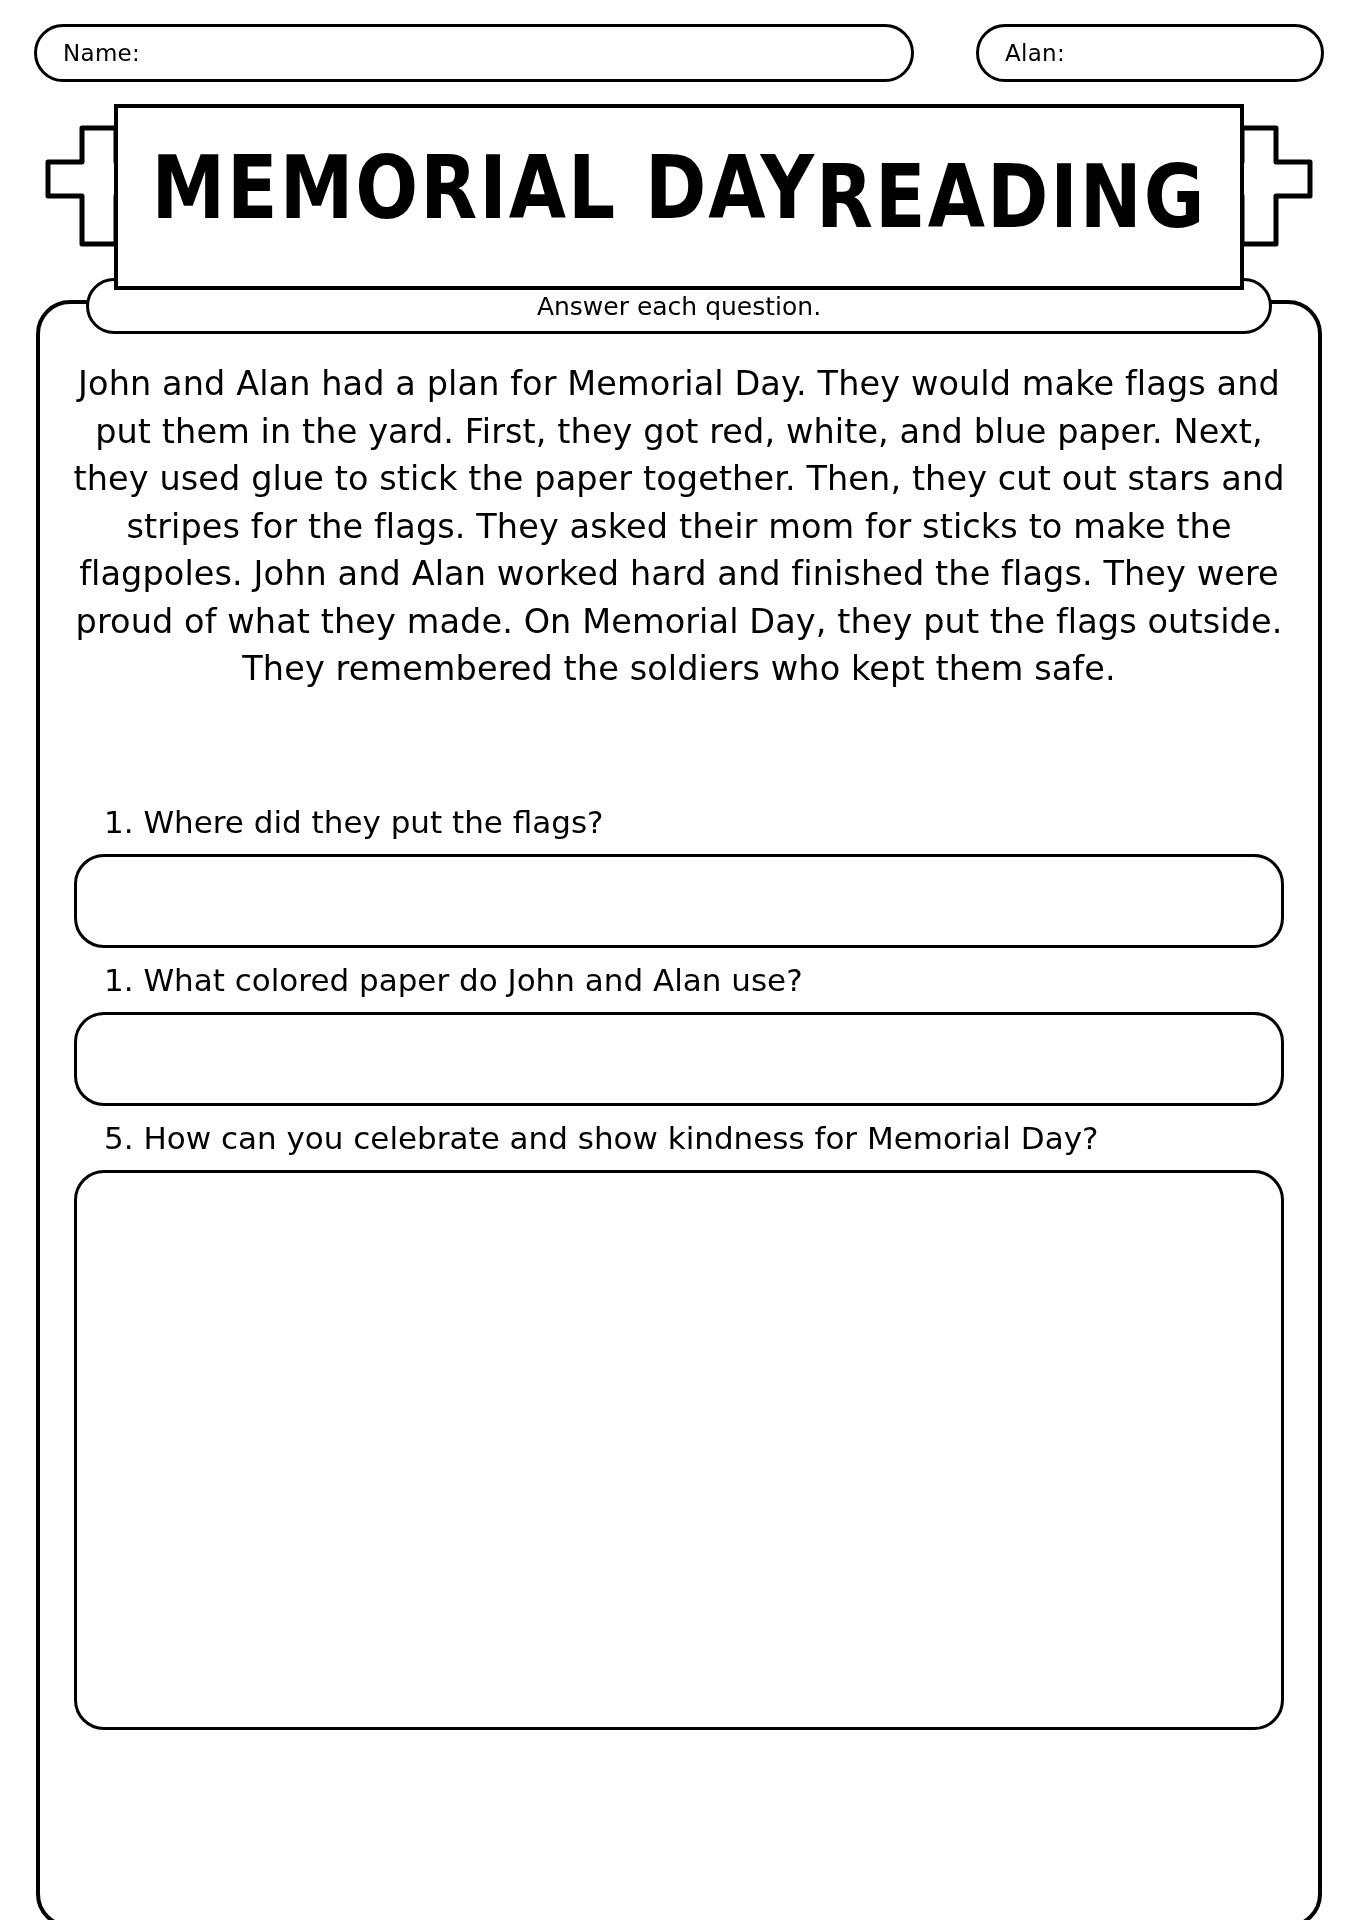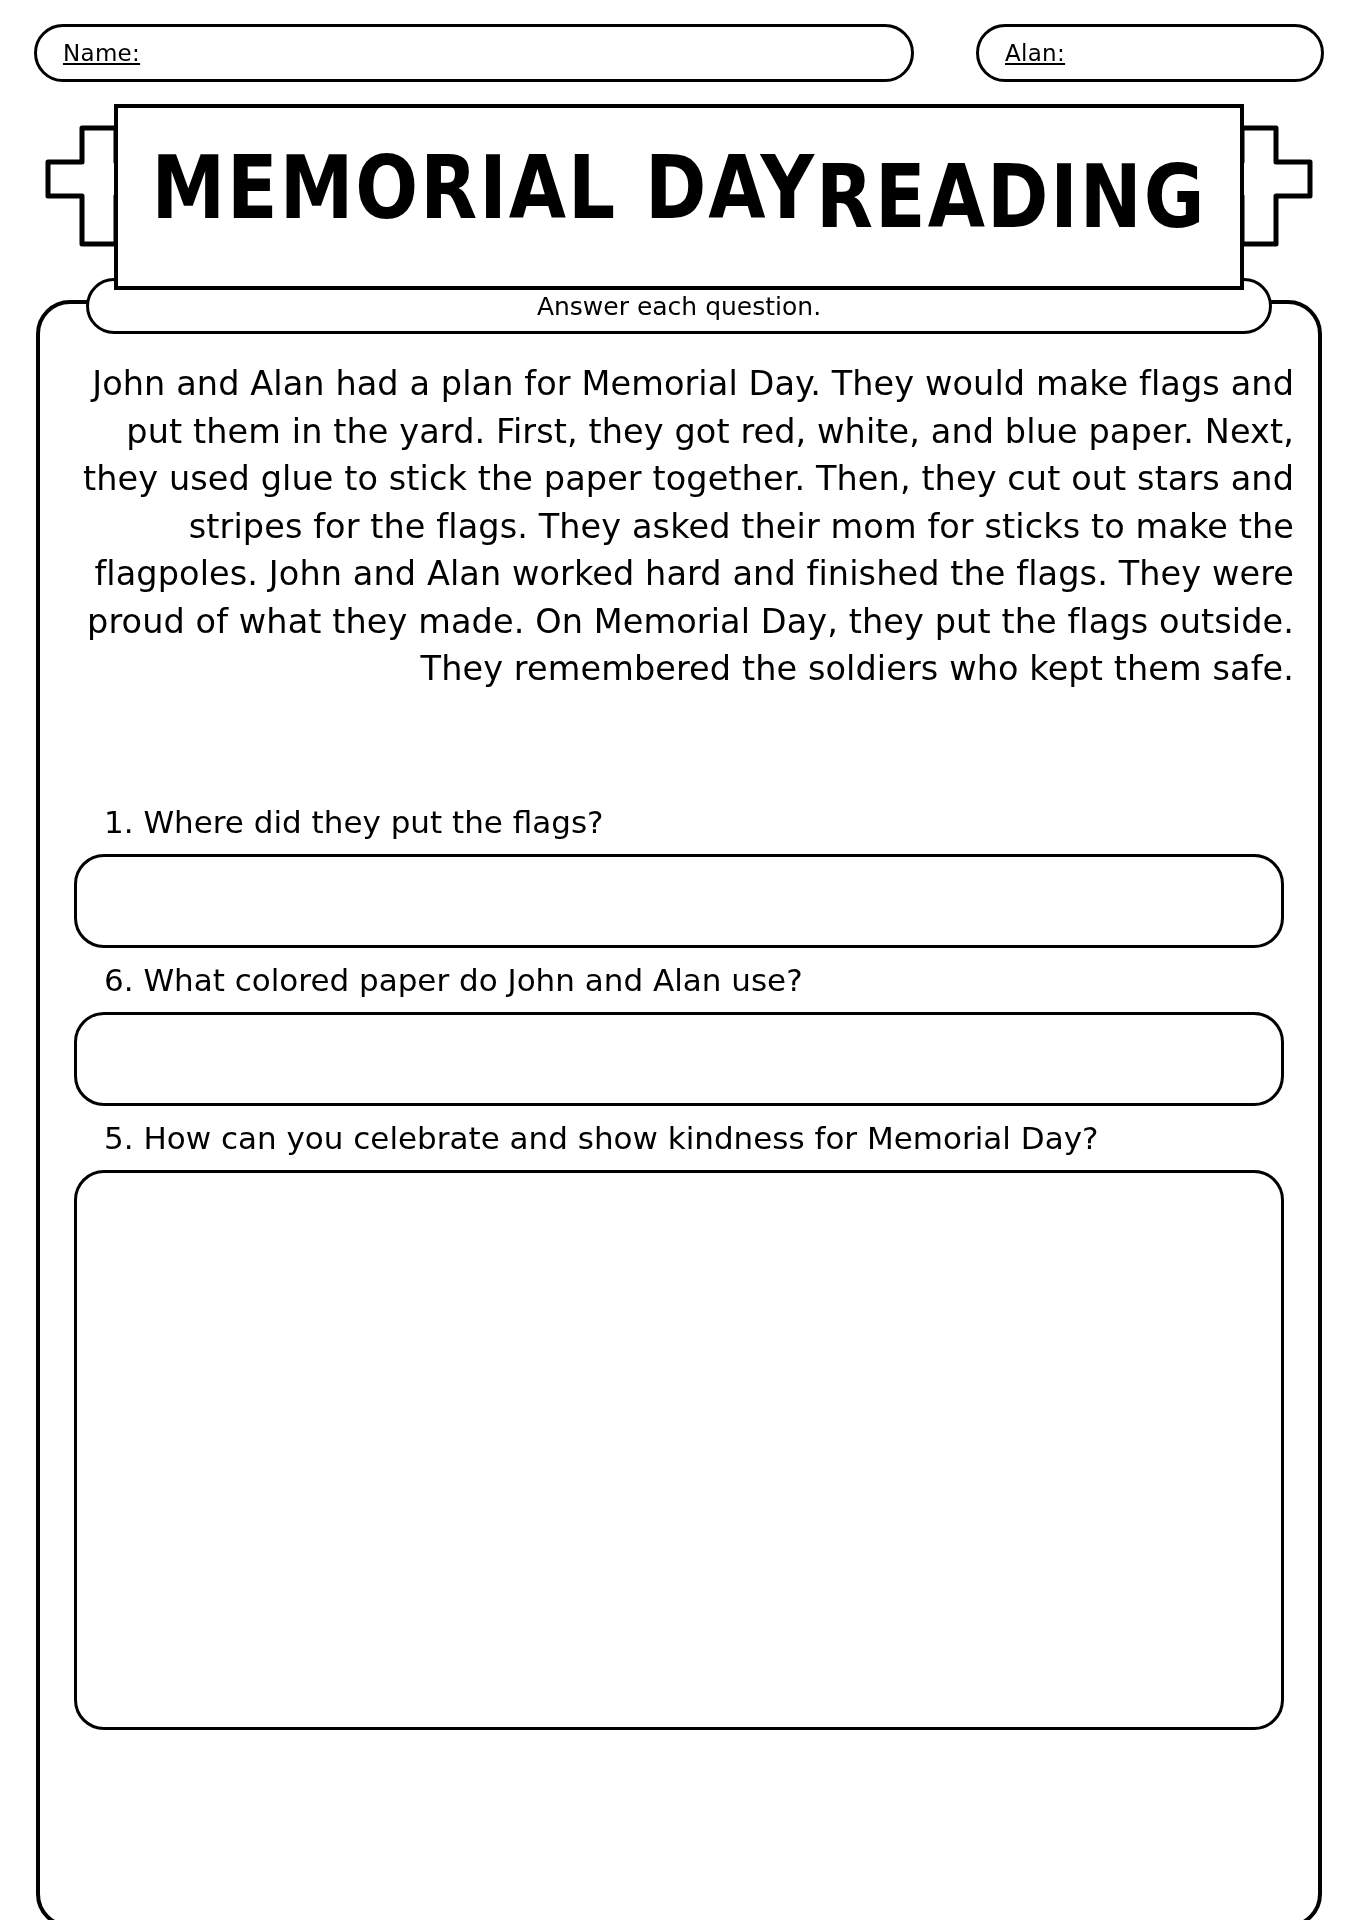--- a/index.html
+++ b/index.html
@@ -26,21 +26,20 @@
   
   .top-row {
     position: absolute;
     top: 22px;
     left: 34px;
     right: 34px;
     height: 62px;
     display: flex;
     justify-content: space-between;
     align-items: center;
-    text-decoration: underline;
   }
   .name-pill {
     width: 880px;
     height: 58px;
     border: 3px solid #000;
     border-radius: 32px;
     box-sizing: border-box;
     display: flex;
     align-items: center;
     padding-left: 26px;
@@ -138,21 +137,21 @@
   }
 
   .passage {
     position: absolute;
     top: 56px;
     left: 24px;
     right: 24px;
     font-size: 33.5px;
     line-height: 1.42;
     letter-spacing: 0.1px;
-    text-align: right;
+    text-align: center;
   }
 
   .questions {
     position: absolute;
     top: 500px;
     left: 34px;
     right: 34px;
     bottom: 0;
   }
   .question-label {
@@ -215,21 +214,21 @@
     <div class="passage">John and Alan had a plan for Memorial Day. They would make flags and put them in the yard. First, they got red, white, and blue paper. Next, they used glue to stick the paper together. Then, they cut out stars and stripes for the flags. They asked their mom for sticks to make the flagpoles. John and Alan worked hard and finished the flags. They were proud of what they made. On Memorial Day, they put the flags outside. They remembered the soldiers who kept them safe.</div>
 
     <div class="questions">
 
       <div class="q-block">
         <div class="question-label">1. Where did they put the flags?</div>
         <div class="answer-box small"></div>
       </div>
 
       <div class="q-block">
-        <div class="question-label">6. What colored paper do John and Alan use?</div>
+        <div class="question-label">1. What colored paper do John and Alan use?</div>
         <div class="answer-box small"></div>
       </div>
 
       <div class="q-block">
         <div class="question-label">5. How can you celebrate and show kindness for Memorial Day?</div>
         <div class="answer-box large"></div>
       </div>
 
     </div>
   </div>

